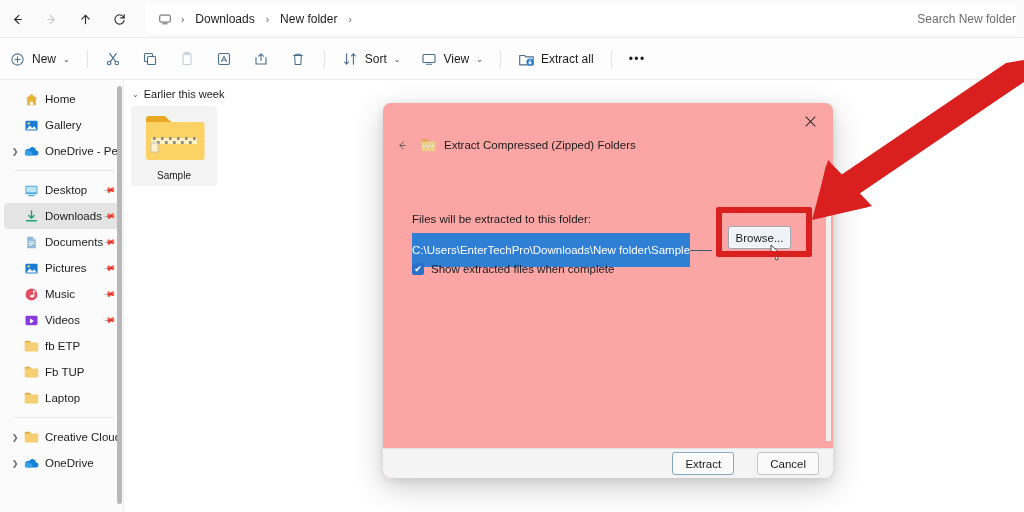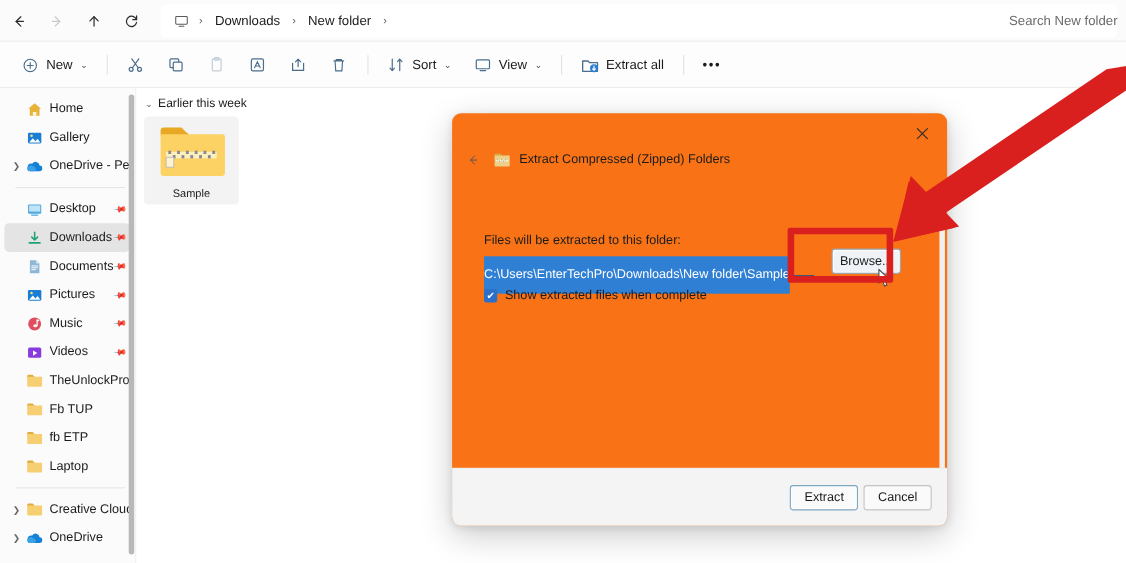--- a/index.html
+++ b/index.html
@@ -36,21 +36,21 @@
     background:#ffffff; border-radius:4px; display:flex; align-items:center;
     padding-left:10px; font-size:12px; color:#6b6b6b;justify-content:flex-end;
   }
   .navbar-divider {
     position:absolute; left:0; top:37px; width:1024px; height:1px; background:#ececec;
   }
 
   
   .toolbar {
     position:absolute; left:0; top:38px; width:1024px; height:42px;
-    background:#fdfdfd; display:flex; align-items:center; padding-left:10px; gap:2px;
+    background:#fdfdfd; display:flex; align-items:center; gap:2px;
   }
   .tb-item {
     height:30px; display:flex; align-items:center; gap:6px;
     padding:0 9px; border-radius:4px; font-size:12px; color:#1b1b1b; white-space:nowrap;
   }
   .tb-ico { display:flex; align-items:center; justify-content:center; width:17px; height:17px; color:#4a6d8c; }
   .tb-ico.dim { opacity:0.32; }
   .tb-caret { font-size:8px; color:#4a4a4a; margin-left:1px; }
   .tb-sep { width:1px; height:18px; background:#e3e3e3; margin:0 6px; }
   .toolbar-divider {
@@ -102,23 +102,22 @@
   .file-tile {
     position:absolute; left:7px; top:26px; width:86px; height:80px;
     display:flex; flex-direction:column; align-items:center; justify-content:flex-start;
     padding-top:6px; background:#f3f3f3; border-radius:4px;
   }
   .file-name { font-size:10px; color:#1b1b1b; margin-top:2px; }
 
   
   .dlg-shadow {
     position:absolute; left:383px; top:103px; width:450px; height:375px;
-    background:#f97316; border-radius:8px;
+    background:#fca5a5; border-radius:8px;
     box-shadow: 0 9px 30px rgba(0,0,0,0.20), 0 2px 8px rgba(0,0,0,0.10);
-    margin-left: 28px;
   }
   .dlg-close {
     position:absolute; right:6px; top:6px; width:34px; height:24px;
     display:flex; align-items:center; justify-content:center;
     font-size:13px; color:#2a2a2a; border-radius:3px;
   }
   .dlg-backrow {
     position:absolute; left:8px; top:31px; display:flex; align-items:center; gap:7px;
   }
   .dlg-back { width:22px; height:22px; display:flex; align-items:center; justify-content:center;
@@ -153,24 +152,24 @@
   .chk-box {
     width:12px; height:12px; background:#2a6fc9; border-radius:2px;
     display:flex; align-items:center; justify-content:center;
     color:#ffffff; font-size:9px; line-height:1;
   }
   .chk-label { font-size:11.5px; color:#1b1b1b; }
   .dlg-body-scroll {
     position:absolute; right:2px; top:98px; width:5px; height:240px; background:#f0f0f0;
   }
   .dlg-footer {
-    position:absolute; left:0; bottom:0; width:450px; height:53px;
+    position:absolute; left:0; bottom:0; width:450px; height:30px;
     background:#f4f4f4; border-top:1px solid #e2e2e2;
     border-radius:0 0 8px 8px;
-    display:flex; align-items:center; justify-content:flex-end; gap:5px; padding-right:14px;
+    display:flex; align-items:center; justify-content:flex-end; gap:23px; padding-right:14px;
   }
   .foot-btn {
     min-width:58px; height:23px; padding:0 12px; border-radius:3px;
     background:#fafafa; border:1px solid #c4c4c4;
     display:flex; align-items:center; justify-content:center;
     font-size:11.5px; color:#1b1b1b;
   }
   .foot-btn.primary { border-color:#7fa8c4; box-shadow:0 0 0 1px #ffffff inset; }
 
   
@@ -440,41 +439,31 @@
         <span class="pin" style="font-size: 8px;">📌</span>
       </div>
       <div class="side-item">
         <span class="side-chev empty">❯</span>
         <span class="side-ico">
           <svg width="15" height="13" viewBox="0 0 16 14">
             <path d="M0.7 2.2a1.4 1.4 0 0 1 1.4-1.4h3.9l1.4 1.5h0.4V3.6H0.7z" fill="#e0ac3d"></path>
             <path d="M0.7 2.8h14.6v8.5a1.2 1.2 0 0 1-1.2 1.2H1.9a1.2 1.2 0 0 1-1.2-1.2z" fill="#f6cf72"></path>
           </svg>
         </span>
-        <span class="side-label">TheUnlockPro</span>
+        <span class="side-label">fb ETP</span>
       </div>
       <div class="side-item">
         <span class="side-chev empty">❯</span>
         <span class="side-ico">
           <svg width="15" height="13" viewBox="0 0 16 14">
             <path d="M0.7 2.2a1.4 1.4 0 0 1 1.4-1.4h3.9l1.4 1.5h0.4V3.6H0.7z" fill="#e0ac3d"></path>
             <path d="M0.7 2.8h14.6v8.5a1.2 1.2 0 0 1-1.2 1.2H1.9a1.2 1.2 0 0 1-1.2-1.2z" fill="#f6cf72"></path>
           </svg>
         </span>
         <span class="side-label">Fb TUP</span>
-      </div>
-      <div class="side-item">
-        <span class="side-chev empty">❯</span>
-        <span class="side-ico">
-          <svg width="15" height="13" viewBox="0 0 16 14">
-            <path d="M0.7 2.2a1.4 1.4 0 0 1 1.4-1.4h3.9l1.4 1.5h0.4V3.6H0.7z" fill="#e0ac3d"></path>
-            <path d="M0.7 2.8h14.6v8.5a1.2 1.2 0 0 1-1.2 1.2H1.9a1.2 1.2 0 0 1-1.2-1.2z" fill="#f6cf72"></path>
-          </svg>
-        </span>
-        <span class="side-label">fb ETP</span>
       </div>
       <div class="side-item">
         <span class="side-chev empty">❯</span>
         <span class="side-ico">
           <svg width="15" height="13" viewBox="0 0 16 14">
             <path d="M0.7 2.2a1.4 1.4 0 0 1 1.4-1.4h3.9l1.4 1.5h0.4V3.6H0.7z" fill="#e0ac3d"></path>
             <path d="M0.7 2.8h14.6v8.5a1.2 1.2 0 0 1-1.2 1.2H1.9a1.2 1.2 0 0 1-1.2-1.2z" fill="#f6cf72"></path>
           </svg>
         </span>
         <span class="side-label">Laptop</span>

